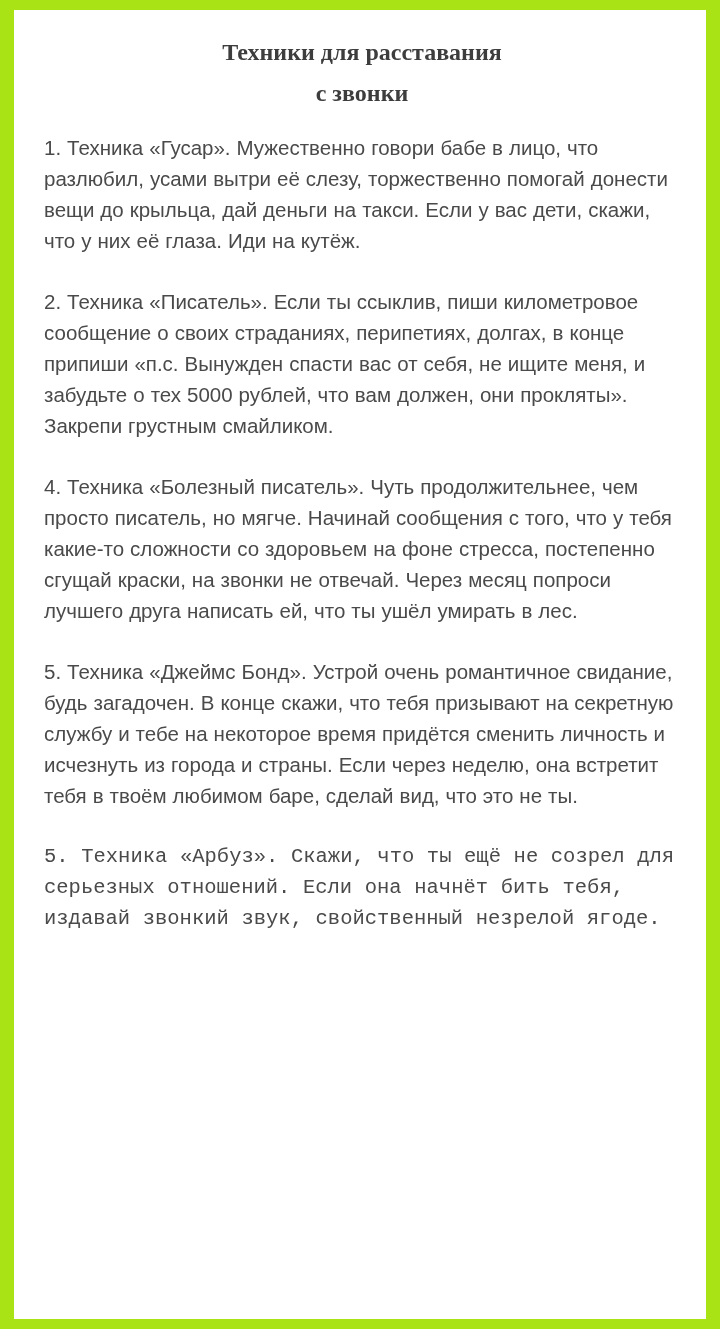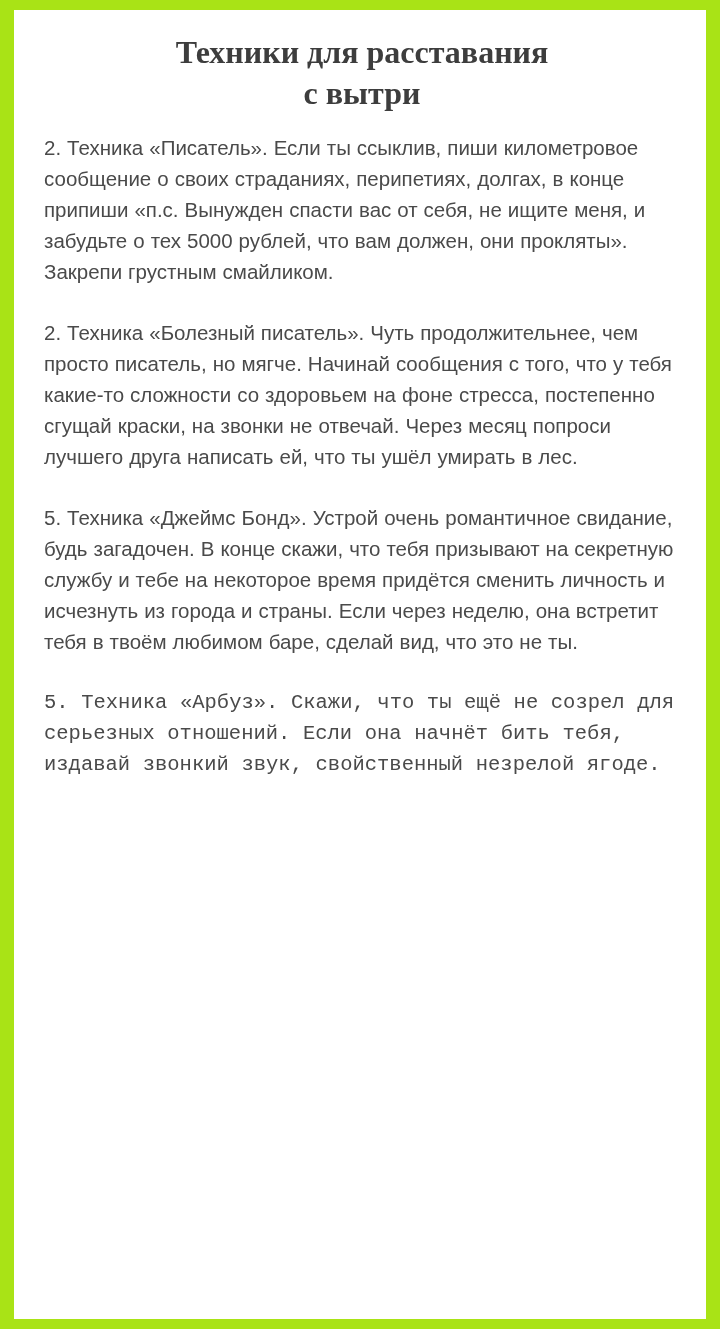--- a/index.html
+++ b/index.html
@@ -48,21 +48,21 @@
     bottom: 10px;
     background: #ffffff;
     padding: 16px 26px 0 30px;
     box-sizing: border-box;
     overflow: hidden;
   }
 
   .title {
     font-family: "Liberation Serif", serif;
     font-weight: bold;
-    font-size: 32px;
+    font-size: 24px;
     line-height: 41px;
     color: #3d3d3d;
     text-align: center;
     margin: 6px 0 18px 0;
     letter-spacing: 0px;
   }
   .title .line2 { display: block; }
 
   .para {
     font-family: "Liberation Sans", sans-serif;
@@ -83,22 +83,23 @@
 
   <div class="frame-top"></div>
   <div class="frame-bottom"></div>
   <div class="frame-left"></div>
   <div class="frame-right"></div>
 
   <div class="content">
 
     <h1 class="title">
       <span>Техники для расставания</span>
-      <span class="line2">с вытри</span>
+      <span class="line2">с звонки</span>
     </h1>
 
+    <p class="para">1. Техника «Гусар». Мужественно говори бабе в лицо, что разлюбил, усами вытри её слезу, торжественно помогай донести вещи до крыльца, дай деньги на такси. Если у вас дети, скажи, что у них её глаза. Иди на кутёж.</p>
     <p class="para">2. Техника «Писатель». Если ты ссыклив, пиши километровое сообщение о своих страданиях, перипетиях, долгах, в конце припиши «п.с. Вынужден спасти вас от себя, не ищите меня, и забудьте о тех 5000 рублей, что вам должен, они прокляты». Закрепи грустным смайликом.</p>
-    <p class="para">2. Техника «Болезный писатель». Чуть продолжительнее, чем просто писатель, но мягче. Начинай сообщения с того, что у тебя какие-то сложности со здоровьем на фоне стресса, постепенно сгущай краски, на звонки не отвечай. Через месяц попроси лучшего друга написать ей, что ты ушёл умирать в лес.</p>
+    <p class="para">4. Техника «Болезный писатель». Чуть продолжительнее, чем просто писатель, но мягче. Начинай сообщения с того, что у тебя какие-то сложности со здоровьем на фоне стресса, постепенно сгущай краски, на звонки не отвечай. Через месяц попроси лучшего друга написать ей, что ты ушёл умирать в лес.</p>
     <p class="para">5. Техника «Джеймс Бонд». Устрой очень романтичное свидание, будь загадочен. В конце скажи, что тебя призывают на секретную службу и тебе на некоторое время придётся сменить личность и исчезнуть из города и страны. Если через неделю, она встретит тебя в твоём любимом баре, сделай вид, что это не ты.</p>
     <p class="para">5. Техника «Арбуз». Скажи, что ты ещё не созрел для серьезных отношений. Если она начнёт бить тебя, издавай звонкий звук, свойственный незрелой ягоде.</p>
 
   </div>
 </div>
 
 </body></html>

